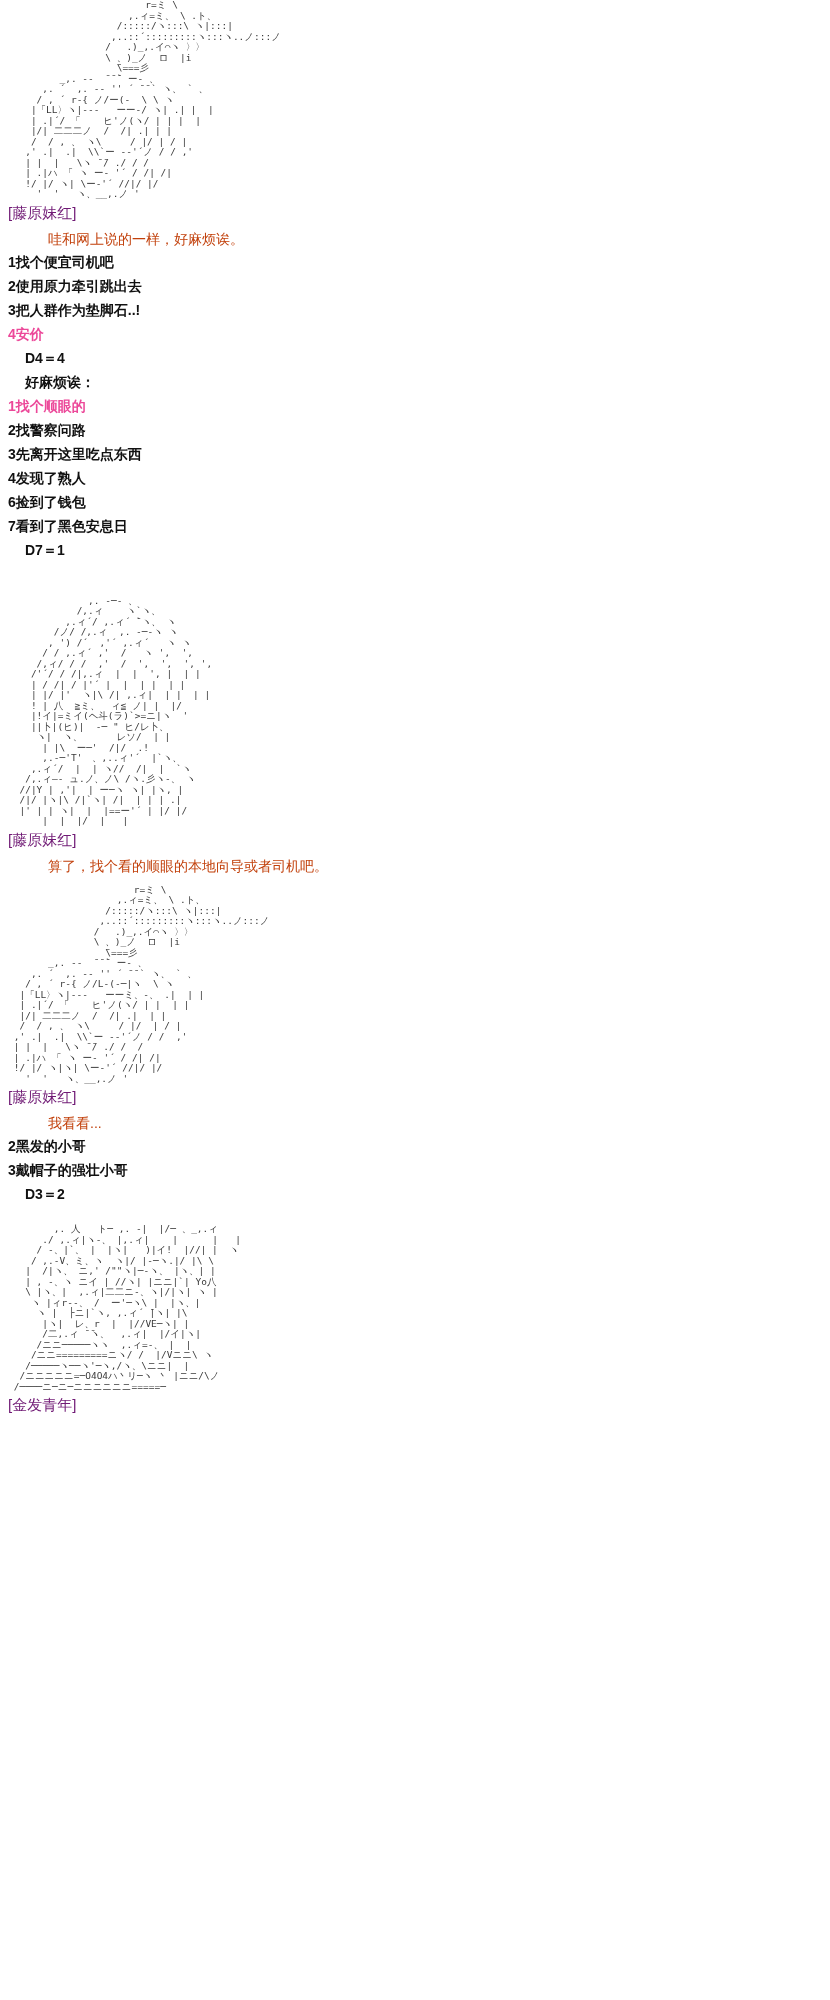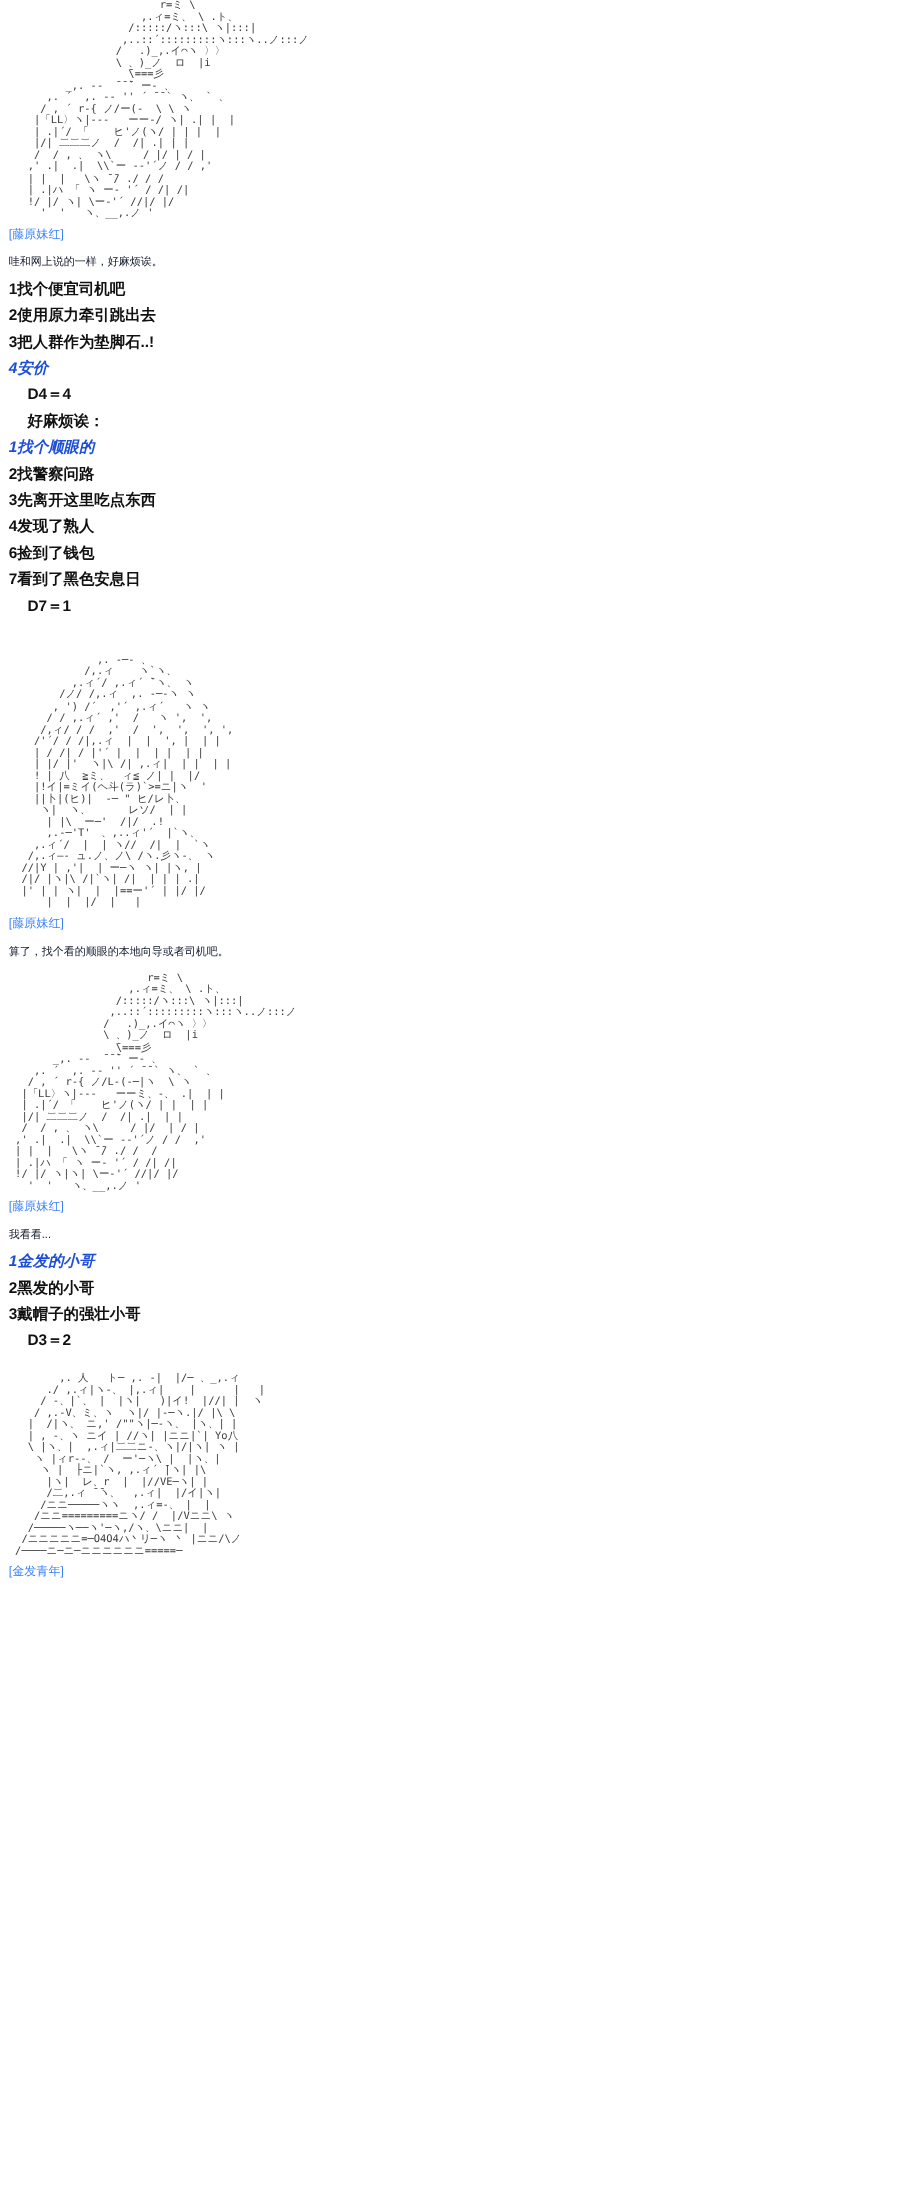--- a/index.html
+++ b/index.html
@@ -19,46 +19,47 @@
     line-height:10.5px;
     letter-spacing:0px;
     white-space:pre;
     color:#3a3a3a;
     margin:0;
     padding:0;
     overflow:hidden;
   }
   .aa-block{ margin:0 0 2px 0; }
   .speaker{
-    font-size:11px;
-    color:#3b82f6;
+    font-size:15px;
+    color:#701a75;
     margin:4px 0 6px 0;
     line-height:18px;
   }
   .spacer-lg{ height:34px; }
   .spacer-md{ height:18px; }
   .spacer-sm{ height:8px; }
   .opt{
     font-size:14px;
     line-height:24px;
     font-weight:bold;
   }
   .opt.normal{ font-weight:bold; color:#111; }
-  .opt.hl{ color:#1d4ed8;font-style:italic; }
+  .opt.hl{ color:#ec4899; }
   .dice{
     font-size:14px;
     line-height:24px;
     font-weight:bold;
     color:#111;
     margin-left:17px;
   }
   .narration{
-    font-size:10px;
+    font-size:14px;
     line-height:22px;
-    color:#0f172a;
+    color:#c2410c;
+    margin-left:40px;
   }
 </style>
 </head>
 <body>
 
 <div class="page" id="root">
     <pre class="aa aa-block">                        r=ミ \
                      ,.ィ=ミ、 \ .ト、
                    /:::::/ヽ:::\ ヽ|:::|
                   ,..::´:::::::::ヽ:::ヽ..ノ:::ノ
@@ -132,21 +133,20 @@
   | .|´/ 「    ヒ'ノ(ヽ/ | |  | |
   |/| 二二二ノ  /  /| .|  | |
   /  / , 、 ヽ\     / |/  | / |
  ,' .|  .|  \\`ー -‐'´ノ / /  ,'
  | |  |   \ヽ ̄ ̄/ ./ /  /
  | .|ハ 「 ヽ ー‐ '´ / /| /|
  !/ |/ ヽ|ヽ| \ー‐'´ //|/ |/
    '  '   ヽ、__,.ノ '</pre>
     <div class="speaker">[藤原妹红]</div>
     <div class="narration">我看看...</div>
-    <div class="opt hl">1金发的小哥</div>
     <div class="opt normal">2黑发的小哥</div>
     <div class="opt normal">3戴帽子的强壮小哥</div>
     <div class="dice">D3＝2</div>
     <div class="spacer-md"></div>
     <pre class="aa aa-block">        ,. 人   ト─ ,. -|  |/─ 、_,.ィ
       ./ ,.ィ|ヽ-、 |,.ィ|    |      |   |
      / -、|`、 |  |ヽ|   )|イ!  |//| |  ヽ
     / ,.-V、ミ、ヽ  ヽ|/ |-─ヽ.|/ |\ \
    |  /|ヽ、 ニ,' /""ヽ|─-ヽ、 |ヽ、| |
    | , -、ヽ ニイ | //ヽ| |ニニ|`| Yo八

